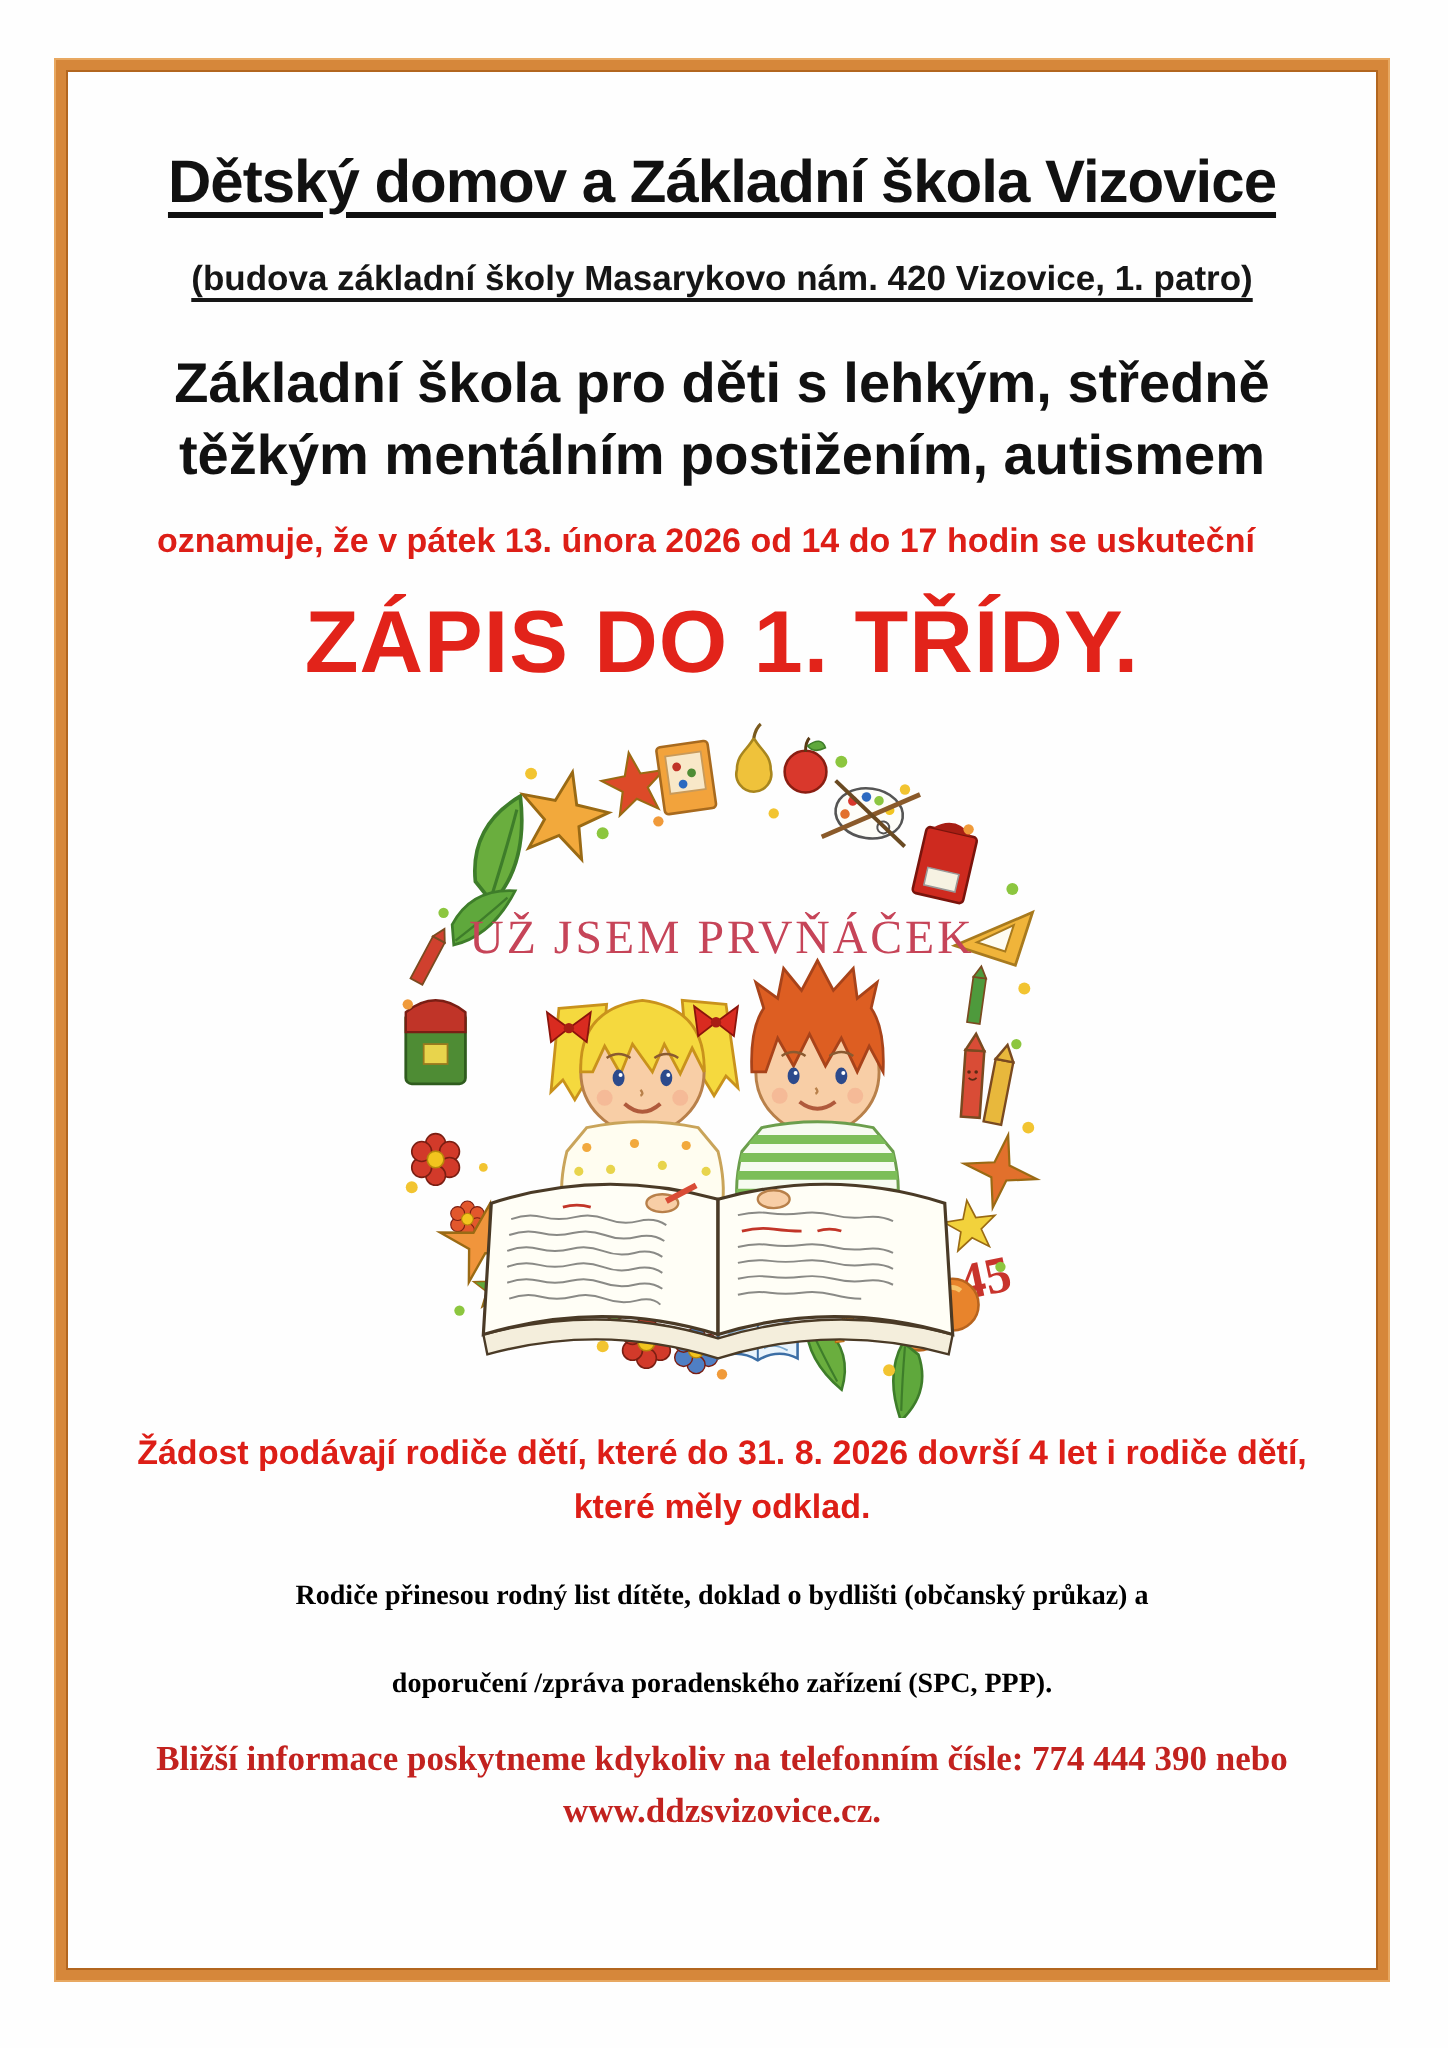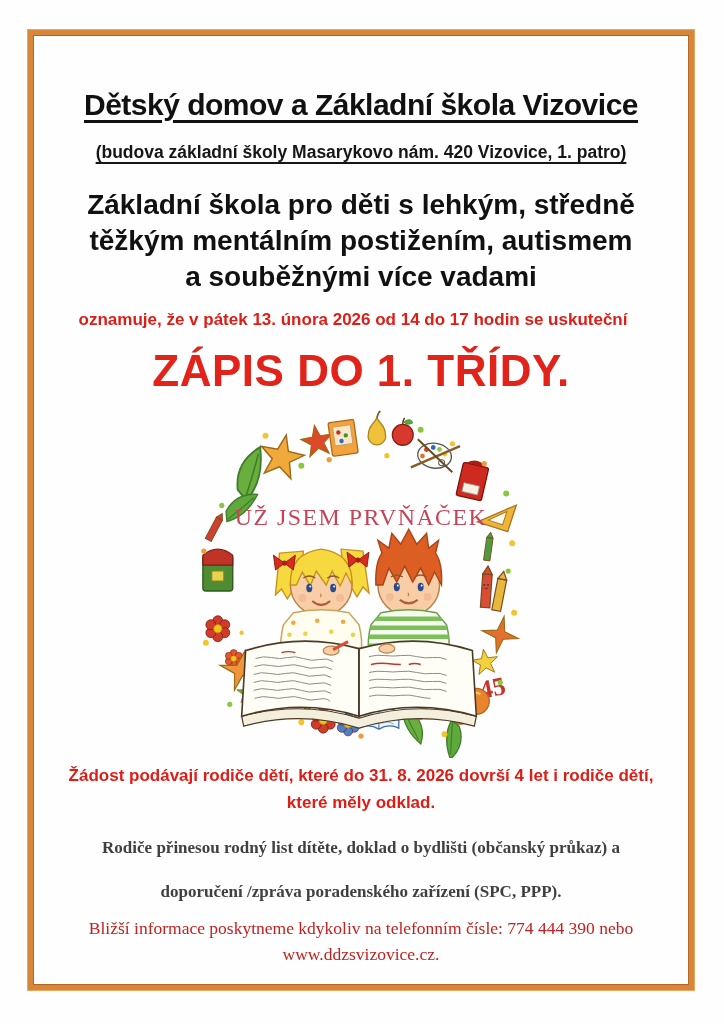--- a/index.html
+++ b/index.html
@@ -11,21 +11,21 @@
     overflow:hidden;
   }
   .frame{
     position:absolute;left:28px;top:30px;width:666px;height:960px;
     box-sizing:border-box;
     border:5px solid #D6873A;
     box-shadow: inset 0 0 0 1px #B2661F, 0 0 0 1px #E8A861;
     pointer-events:none;
   }
   .content{
-    position:absolute;left:34px;top:48px;width:654px;height:950px;
+    position:absolute;left:34px;top:35px;width:654px;height:950px;
     text-align:center;
     box-sizing:border-box;
     padding-top:40px;
   }
   .title{
     font-size:30px;font-weight:bold;color:#111;
     text-decoration:underline;
     text-decoration-thickness:2.5px;
     text-underline-offset:5px;
     margin:0 0 20px 0;
@@ -53,44 +53,43 @@
   }
   .illu{margin:0 auto;display:block;}
   .application{margin:4px 0 12px 0;}
   .application div{
     font-size:17px;font-weight:bold;color:#DD1E17;
     line-height:27px;white-space:nowrap;
   }
   .documents{margin:0 0 11px 0;}
   .documents div{
     font-family:"Liberation Serif",serif;
-    font-size:17px;font-weight:bold;color:#404040;
+    font-size:14px;font-weight:bold;color:#000000;
     line-height:24px;white-space:nowrap;margin-top:20px;
   }
   .contact div{
     font-family:"Liberation Serif",serif;
-    font-size:17.5px;font-weight:normal;color:#C2221F;
+    font-size:17.5px;font-weight:bold;color:#C2221F;
     line-height:26px;white-space:nowrap;
   }
 </style>
 </head>
 <body>
 
 <div class="poster">
   <div class="frame"></div>
   <div class="content">
 
     <h1 class="title">Dětský domov a Základní škola Vizovice</h1>
 
     <div class="subtitle">(budova základní školy Masarykovo nám. 420 Vizovice, 1. patro)</div>
 
     <div class="heading">
       <div>Základní škola pro děti s lehkým, středně</div>
       <div>těžkým mentálním postižením, autismem</div>
-      <div>a souběžnými více vadami</div>
     </div>
 
     <div class="announce">oznamuje, že v pátek 13. února 2026 od 14 do 17 hodin se uskuteční</div>
 
     <div class="zapis">ZÁPIS DO 1. TŘÍDY.</div>
 
     <svg class="illu" width="358" height="356" viewBox="0 0 360 358" xmlns="http://www.w3.org/2000/svg">
       <defs>
         <g id="star5">
             <path d="M0,-16 L3.8,-5.2 L15.2,-4.9 L6.1,2 L9.4,12.9 L0,6.4 L-9.4,12.9 L-6.1,2 L-15.2,-4.9 L-3.8,-5.2 Z" stroke="#9A6A14" stroke-width="1"></path>

